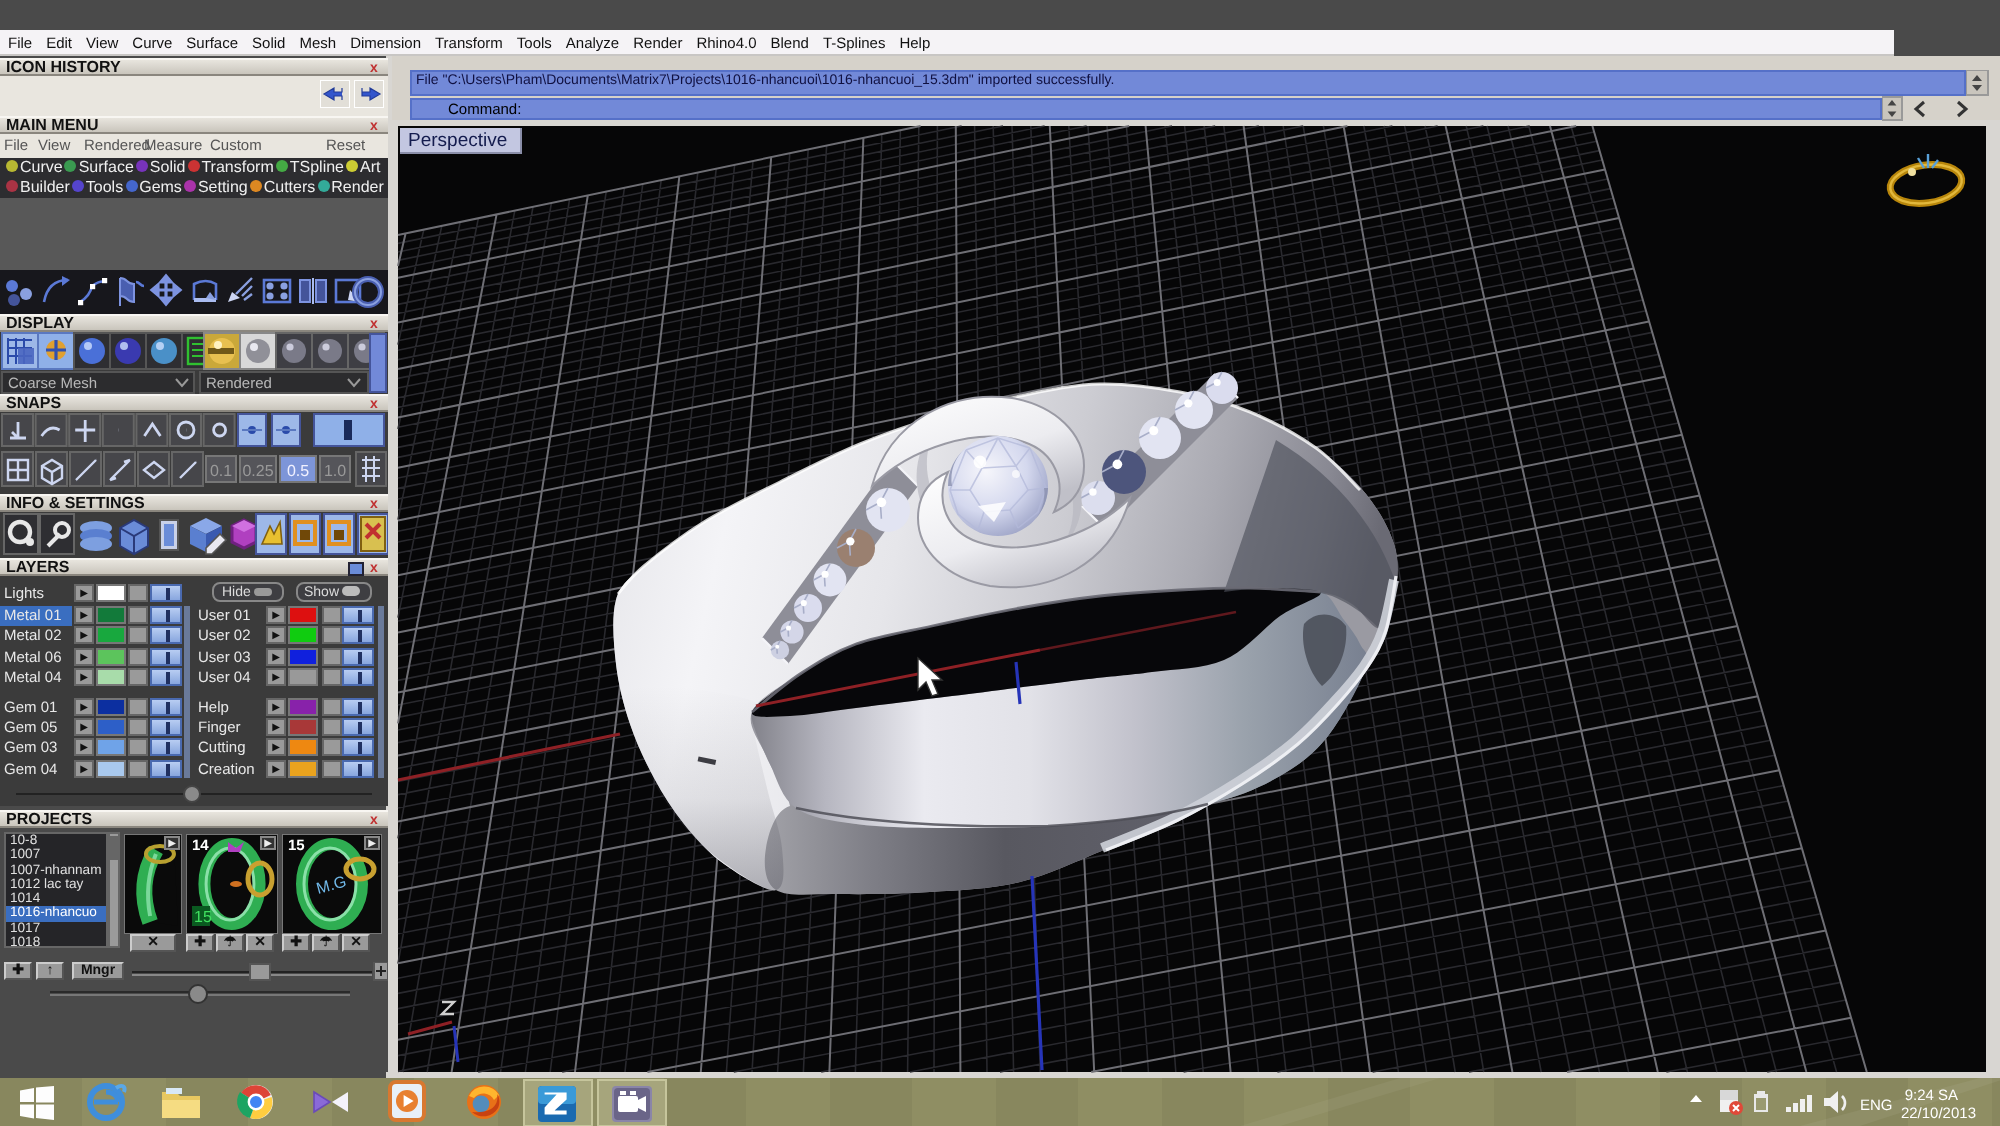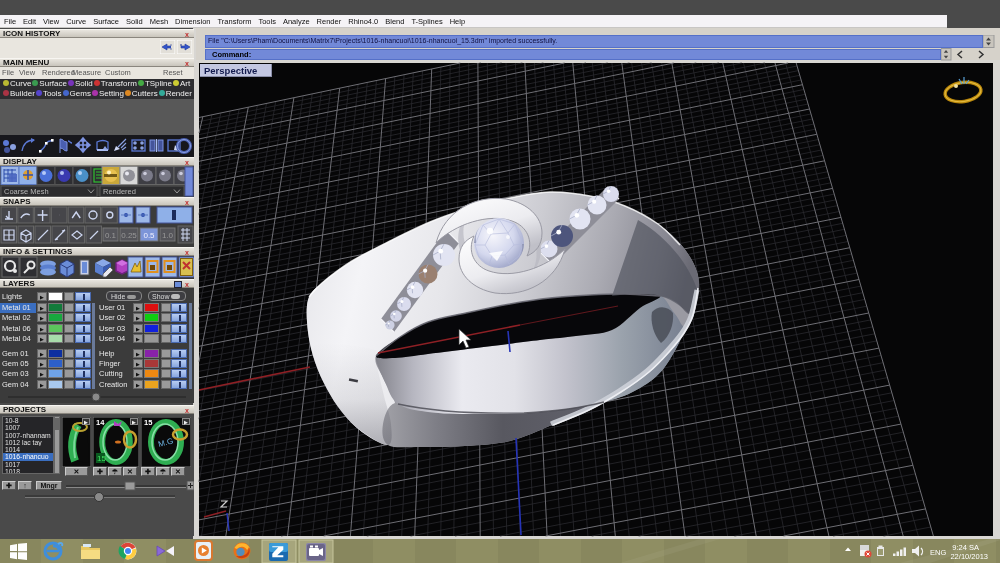--- a/index.html
+++ b/index.html
@@ -17,21 +17,21 @@
 .lay-sw{position:absolute;width:15px;height:9px;border:1px solid #777}
 .lay-tg{position:absolute;width:16px;height:9px;background:linear-gradient(#b8cdf2,#88a6de);border:1px solid #4a6ab0}
 .lay-tg i{position:absolute;left:7px;top:1px;width:2px;height:6px;background:#203060}
 #cmdtext1{position:absolute;font-size:7px;color:#101040;line-height:12px;white-space:nowrap}
 </style></head>
 <body>
 <div id="root">
 
 <div class="abs" style="left:194px;top:60px;width:806px;height:479px;background:#d8d6d2"></div>
 <div class="abs" style="left:199px;top:63px;width:794px;height:473px;background:#060607"></div>
-<div class="abs" style="left:200px;top:64px;width:72px;height:13px;background:#c3c7e1;border-right:1px solid #8a8ea8;border-bottom:1px solid #8a8ea8;font-size:9.5px;font-weight:bold;color:#141c4e;line-height:13px;padding-left:4px">Perspective</div>
+<div class="abs" style="left:200px;top:64px;width:61px;height:13px;background:#c3c7e1;border-right:1px solid #8a8ea8;border-bottom:1px solid #8a8ea8;font-size:9.5px;font-weight:normal;color:#141c4e;line-height:13px;padding-left:4px">Perspective</div>
 <svg class="abs" style="left:0;top:0" width="1000" height="563">
       <g>
         <path d="M211.9 114.8L199.0 172.3 M220.9 112.9L199.0 214.5 M230.1 111.0L199.0 259.8 M239.2 109.1L199.0 308.8 M257.4 105.3L199.0 419.2 M266.5 103.4L199.0 481.8 M275.7 101.5L201.4 536.0 M284.8 99.6L213.6 536.0 M303.1 95.8L238.0 536.0 M312.2 93.9L250.3 536.0 M321.4 92.0L262.7 536.0 M330.6 90.0L275.1 536.0 M348.9 86.2L300.0 536.0 M358.1 84.3L312.5 536.0 M367.3 82.4L325.1 536.0 M376.5 80.5L337.8 536.0 M394.9 76.6L363.2 536.0 M404.1 74.7L376.0 536.0 M413.3 72.8L388.8 536.0 M422.5 70.9L401.7 536.0 M440.9 67.0L427.7 536.0 M450.2 65.1L440.7 536.0 M459.4 63.2L453.8 536.0 M468.7 63.0L467.0 536.0 M487.3 63.0L493.5 536.0 M496.6 63.0L506.8 536.0 M506.0 63.0L520.1 536.0 M515.4 63.0L533.6 536.0 M534.4 63.0L560.6 536.0 M544.0 63.0L574.2 536.0 M553.5 63.0L587.9 536.0 M563.2 63.0L601.6 536.0 M582.5 63.0L629.2 536.0 M592.3 63.0L643.0 536.0 M602.1 63.0L657.0 536.0 M611.9 63.0L671.0 536.0 M631.7 63.0L699.2 536.0 M641.6 63.0L713.3 536.0 M651.6 63.0L727.6 536.0 M661.7 63.0L741.9 536.0 M681.9 63.0L770.6 536.0 M692.0 63.0L785.1 536.0 M702.3 63.0L799.7 536.0 M712.5 63.0L814.3 536.0 M733.1 63.0L843.7 536.0 M743.5 63.0L858.5 536.0 M754.0 63.0L873.3 536.0 M764.4 63.0L888.2 536.0 M785.5 63.0L918.3 536.0 M199.0 121.7L480.8 63.0 M199.0 126.0L501.5 63.0 M199.0 130.2L522.3 63.0 M199.0 134.6L543.3 63.0 M199.0 143.3L586.0 63.0 M199.0 147.8L607.6 63.0 M199.0 152.2L629.4 63.0 M199.0 156.7L651.5 63.0 M199.0 165.8L696.2 63.0 M199.0 170.4L718.8 63.0 M199.0 175.1L741.7 63.0 M199.0 179.8L764.8 63.0 M199.0 189.2L797.0 66.0 M199.0 194.0L798.4 70.6 M199.0 198.9L799.7 75.3 M199.0 203.7L801.1 80.0 M199.0 213.6L803.8 89.5 M199.0 218.6L805.2 94.3 M199.0 223.7L806.6 99.1 M199.0 228.7L808.1 104.0 M199.0 239.0L810.9 114.0 M199.0 244.2L812.4 119.0 M199.0 249.5L813.9 124.0 M199.0 254.8L815.3 129.2 M199.0 265.6L818.4 139.5 M199.0 271.0L819.9 144.7 M199.0 276.5L821.4 150.0 M199.0 282.0L823.0 155.4 M199.0 293.3L826.1 166.2 M199.0 298.9L827.7 171.7 M199.0 304.7L829.3 177.2 M199.0 310.5L830.9 182.8 M199.0 322.2L834.2 194.1 M199.0 328.1L835.9 199.8 M199.0 334.2L837.5 205.6 M199.0 340.2L839.2 211.5 M199.0 352.5L842.7 223.3 M199.0 358.7L844.4 229.3 M199.0 365.0L846.2 235.4 M199.0 371.3L848.0 241.5 M199.0 384.2L851.6 254.0 M199.0 390.7L853.4 260.3 M199.0 397.3L855.2 266.6 M199.0 404.0L857.1 273.1 M199.0 417.5L860.9 286.1 M199.0 424.3L862.8 292.7 M199.0 431.3L864.8 299.4 M199.0 438.2L866.7 306.2 M199.0 452.4L870.7 319.9 M199.0 459.6L872.7 326.8 M199.0 466.9L874.7 333.8 M199.0 474.2L876.8 340.9 M199.0 489.1L881.0 355.4 M199.0 496.7L883.1 362.7 M199.0 504.3L885.3 370.1 M199.0 512.1L887.4 377.6 M199.0 527.8L891.8 392.8 M199.0 535.7L894.1 400.5 M239.1 536.0L896.3 408.3 M281.1 536.0L898.6 416.2 M366.9 536.0L903.3 432.2 M410.6 536.0L905.7 440.3 M455.0 536.0L908.0 448.6 M500.0 536.0L910.5 456.9 M591.8 536.0L915.4 473.8 M638.7 536.0L917.9 482.5 M686.3 536.0L920.4 491.2 M734.5 536.0L923.0 500.0 M833.2 536.0L928.2 517.9 M883.6 536.0L930.8 527.0" stroke="#29292e" stroke-width="0.8" fill="none"></path>
 <path d="M202.8 116.7L199.0 133.0 M248.3 107.2L199.0 361.7 M293.9 97.7L225.8 536.0 M339.7 88.1L287.5 536.0 M385.6 78.6L350.4 536.0 M431.7 69.0L414.7 536.0 M477.9 63.0L480.2 536.0 M524.9 63.0L547.1 536.0 M572.8 63.0L615.3 536.0 M621.8 63.0L685.0 536.0 M671.8 63.0L756.2 536.0 M722.8 63.0L828.9 536.0 M775.0 63.0L903.2 536.0 M796.2 63.0L933.4 536.0 M199.0 117.5L460.3 63.0 M199.0 138.9L564.6 63.0 M199.0 161.3L673.7 63.0 M199.0 184.5L788.1 63.0 M199.0 208.7L802.5 84.7 M199.0 233.9L809.5 109.0 M199.0 260.2L816.8 134.3 M199.0 287.6L824.5 160.8 M199.0 316.3L832.5 188.4 M199.0 346.3L841.0 217.4 M199.0 377.8L849.8 247.7 M199.0 410.7L859.0 279.5 M199.0 445.3L868.7 313.0 M199.0 481.6L878.9 348.1 M199.0 519.9L889.6 385.1 M323.7 536.0L900.9 424.1 M545.6 536.0L912.9 465.3 M783.5 536.0L925.5 508.9" stroke="#6e6e74" stroke-width="1" fill="none"></path>
       </g>
       <path d="M199,390 L310,367" stroke="#8e2025" stroke-width="1.6" fill="none"></path>
       <g>
 <defs>
 <linearGradient id="faceg" x1="0" y1="0" x2="1" y2="0.15">
  <stop offset="0" stop-color="#e4e4e8"></stop>
@@ -158,21 +158,21 @@
       </g>
       <path d="M459,329 L459,345 L463,341 L466,348 L469,347 L466,340 L471,340 Z" fill="#ffffff" stroke="#333" stroke-width="0.7"></path>
     </svg>
 
 <div id="menubar"><span style="width:0;margin-right:4px"></span><span>File</span><span>Edit</span><span>View</span><span>Curve</span><span>Surface</span><span>Solid</span><span>Mesh</span><span>Dimension</span><span>Transform</span><span>Tools</span><span>Analyze</span><span>Render</span><span>Rhino4.0</span><span>Blend</span><span>T-Splines</span><span>Help</span></div>
 
 <div class="abs" style="left:194px;top:28px;width:806px;height:32px;background:#d6d2ca"></div>
 <div class="abs" style="left:205px;top:35px;width:778px;height:12.5px;background:#7289d8;border:1px solid #5570c8"></div>
 <div id="cmdtext1" style="left:208px;top:35px;">File "C:\Users\Pham\Documents\Matrix7\Projects\1016-nhancuoi\1016-nhancuoi_15.3dm" imported successfully.</div>
 <div class="abs" style="left:205px;top:48.5px;width:736px;height:11.5px;background:#7289d8;border:1px solid #5570c8"></div>
-<div class="abs" style="left:212px;top:48.5px;font-size:7.5px;font-weight:bold;color:#000;line-height:11px">Command:</div>
+<div class="abs" style="left:224px;top:48.5px;font-size:7.5px;font-weight:normal;color:#000;line-height:11px">Command:</div>
 <svg class="abs" style="left:983px;top:35px" width="12" height="13">
       <rect width="11" height="12.5" fill="#c9c5bd" stroke="#999"></rect>
       <path d="M5.5 2.5l2.5 3h-5z" fill="#444"></path>
       <path d="M5.5 10.5l2.5-3h-5z" fill="#444"></path>
     </svg>
 <svg class="abs" style="left:941px;top:48px" width="60" height="13">
  <rect x="0" y="0.5" width="10" height="11.5" fill="#c9c5bd" stroke="#999"></rect>
  <path d="M5 2l2.2 2.8H2.8z" fill="#444"></path>
       <path d="M5 10.5L7.2 7.7H2.8z" fill="#444"></path>
  <path d="M21 3l-4 3.5 4 3.5" fill="none" stroke="#333" stroke-width="1.5"></path>

